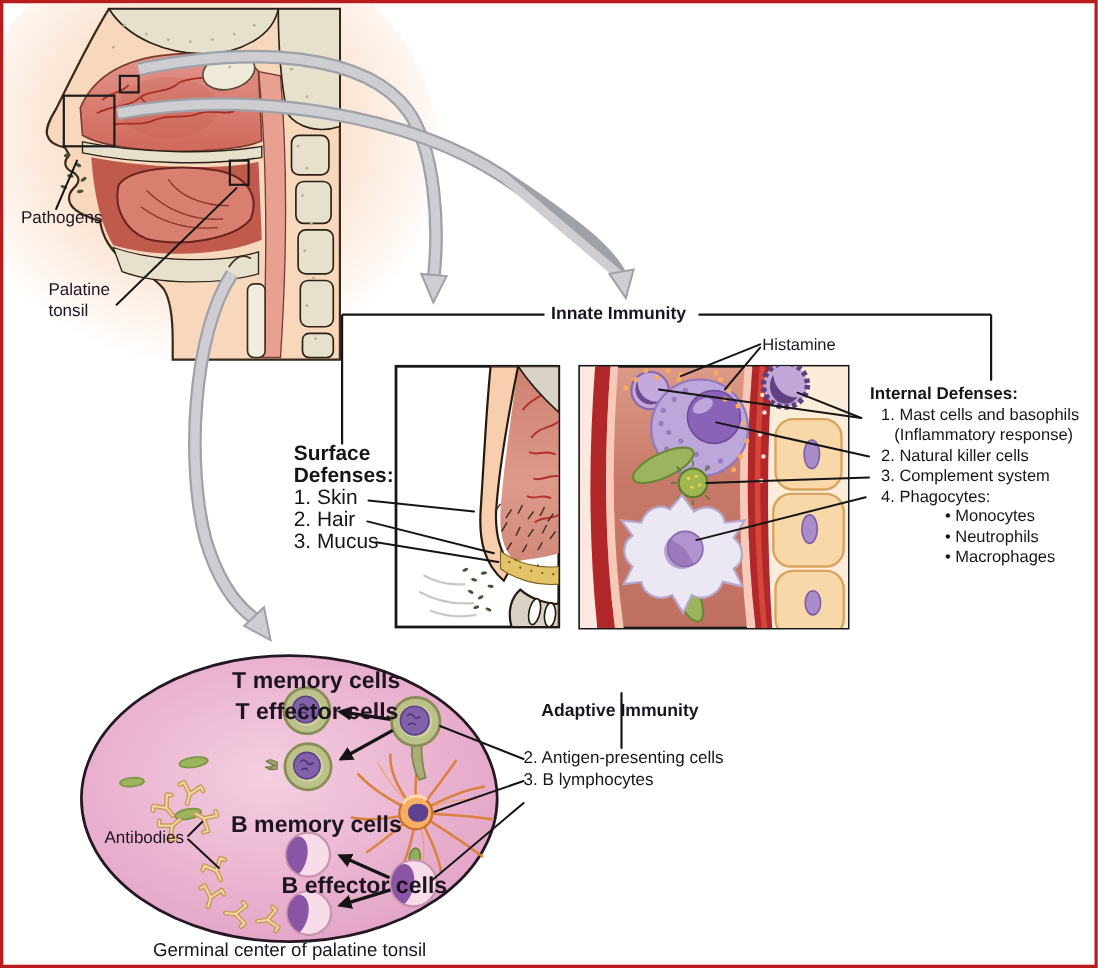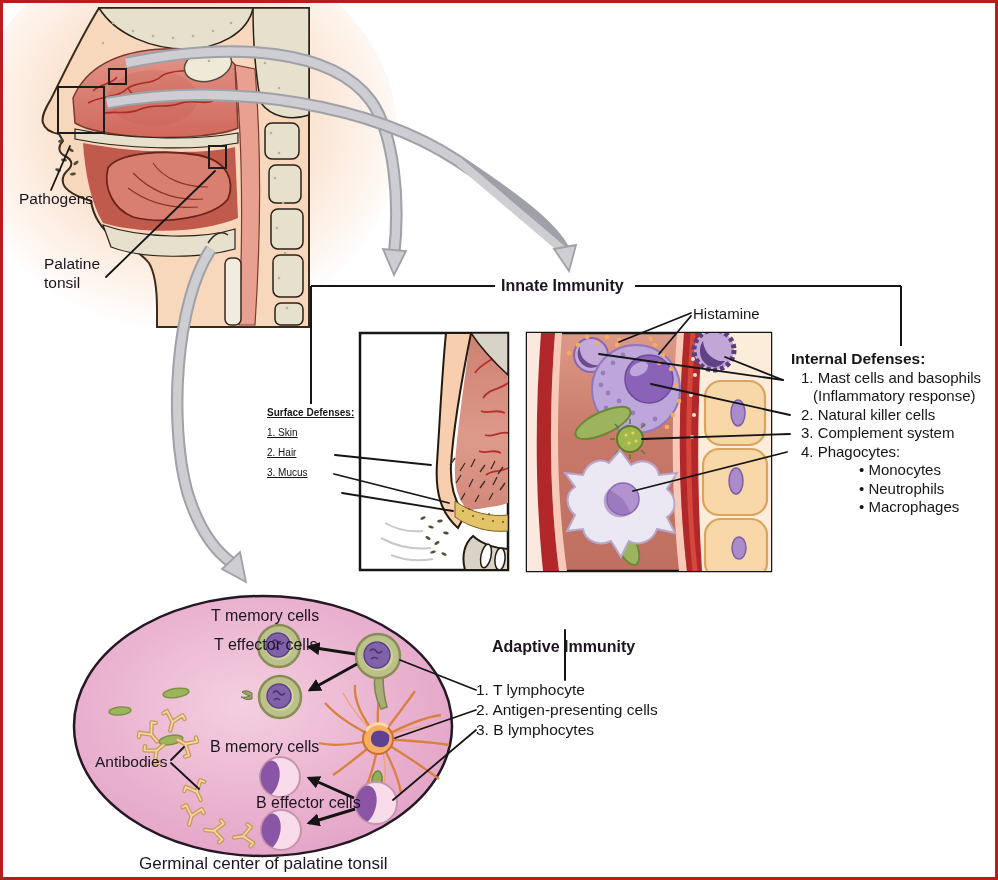--- a/index.html
+++ b/index.html
@@ -2,28 +2,28 @@
 <html><head>
 <meta charset="utf-8">
 <style>
   html,body{margin:0;padding:0;background:#888;}
   .stage{position:relative;width:998px;height:880px;background:#fff;border:3px solid #b91c1c;
          box-sizing:border-box;overflow:hidden;font-family:"Liberation Sans",sans-serif;color:#161616;}
   .stage svg{position:absolute;left:0;top:0;}
   .lbl{position:absolute;white-space:nowrap;color:#1c1420;}
   .b{font-weight:bold;}
   .wrap{white-space:normal;}
-  #surface-block{position:absolute;left:264px;top:400px;width:100px;font-size:10px;line-height:20px;text-decoration:underline;}
+  #surface-block{position:absolute;left:264px;top:400px;width:100px;font-size:19px;line-height:20px;}
   #internal-block{position:absolute;left:788px;top:347px;width:210px;font-size:15px;line-height:18.5px;}
   #internal-block .hd{font-size:15.5px;font-weight:bold;}
   #internal-block .ind-n{margin-left:10px;}
   #internal-block .ind-p{margin-left:22px;}
   #internal-block .ind-b{margin-left:68px;}
   #adaptive-list{position:absolute;left:473px;top:677px;font-size:15.5px;line-height:20px;}
-  .cell-lbl{font-size:16px;}
+  .cell-lbl{font-size:21px;font-weight:bold;}
 </style>
 </head>
 <body>
 
 <div class="stage">
 
 <svg width="992" height="874" viewBox="0 0 992 874">
 <defs>
   <radialGradient id="halo" cx="50%" cy="45%" r="55%">
     <stop offset="55%" stop-color="#fbe3d0" stop-opacity="0.95"></stop>
@@ -461,21 +461,20 @@
   <div class="ind-n">2. Natural killer cells</div>
   <div class="ind-n">3. Complement system</div>
   <div class="ind-n">4. Phagocytes:</div>
   <div class="ind-b">• Monocytes</div>
   <div class="ind-b">• Neutrophils</div>
   <div class="ind-b">• Macrophages</div>
 </div>
 
 <div class="lbl b" style="left:489px;top:635px;font-size:16px;">Adaptive Immunity</div>
 <div id="adaptive-list">
-  <div>1. T lymphocyte</div>
   <div>2. Antigen-presenting cells</div>
   <div>3. B lymphocytes</div>
 </div>
 
 <div class="lbl cell-lbl" style="left:208px;top:604px;">T memory cells</div>
 <div class="lbl cell-lbl" style="left:211px;top:633px;">T effector cells</div>
 <div class="lbl cell-lbl" style="left:207px;top:735px;">B memory cells</div>
 <div class="lbl cell-lbl" style="left:211px;top:791px;margin-left:42px;">B effector cells</div>
 <div class="lbl" style="left:92px;top:750px;font-size:15.5px;">Antibodies</div>
 <div class="lbl" style="left:136px;top:851px;font-size:17px;">Germinal center of palatine tonsil</div>

